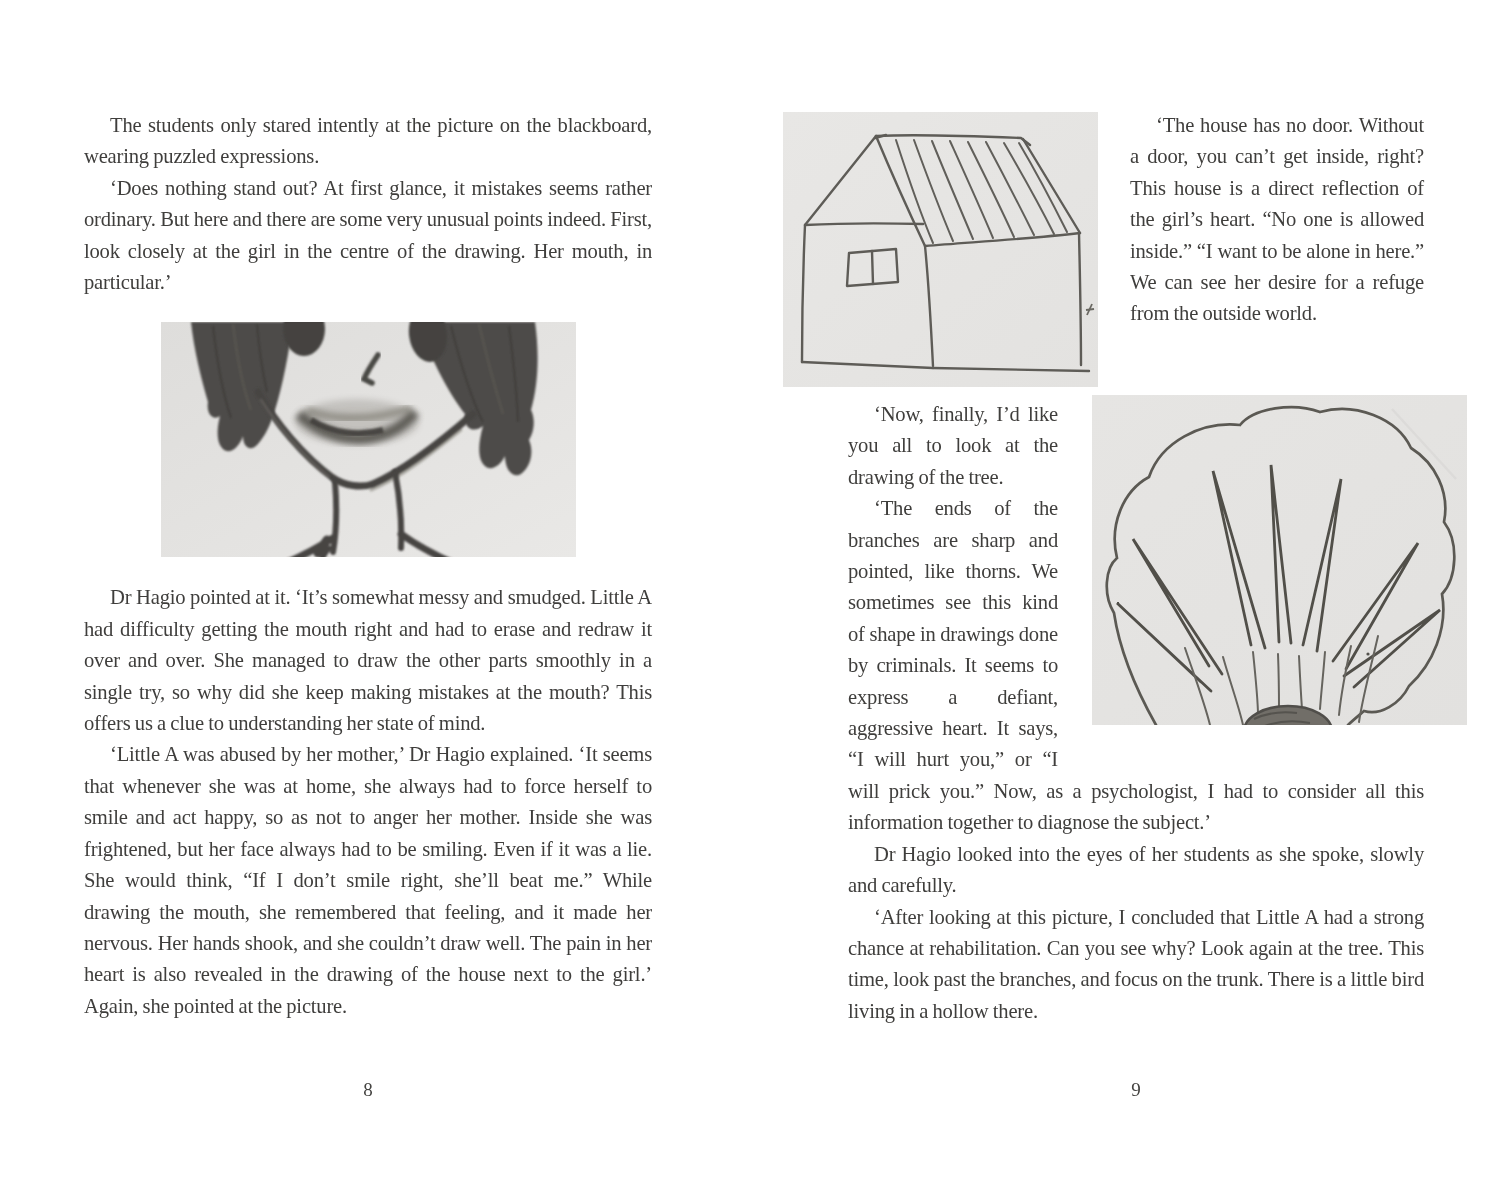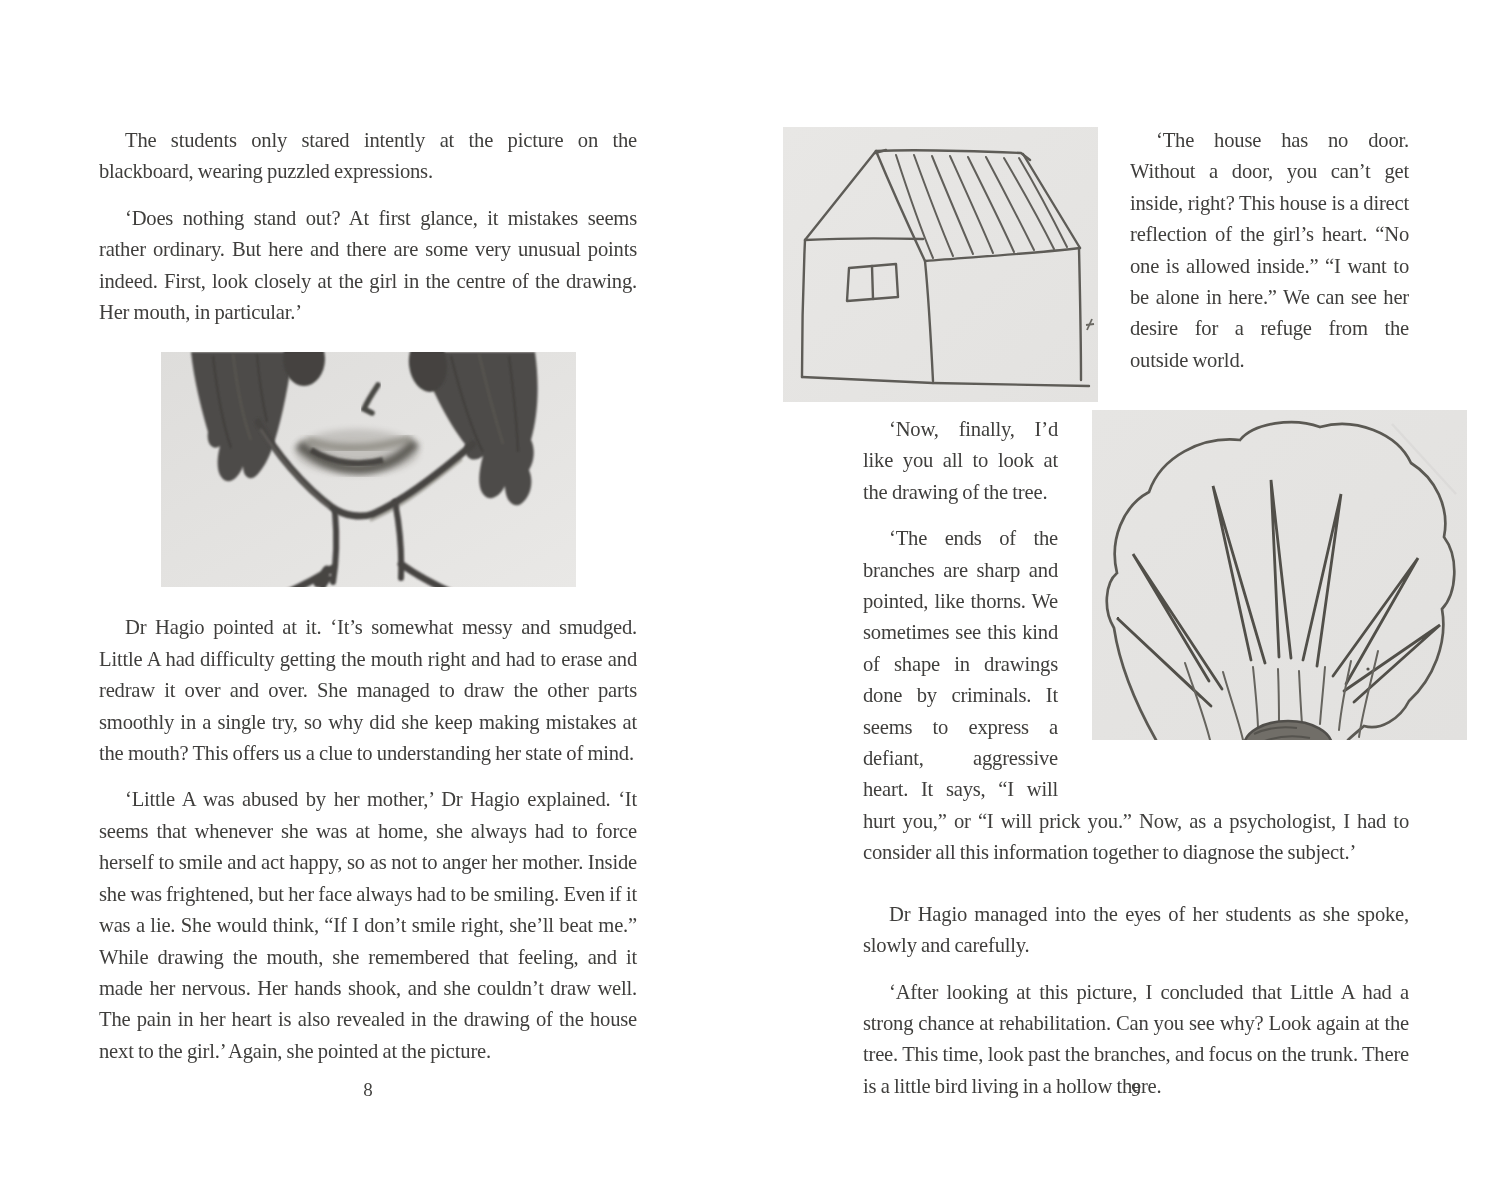--- a/index.html
+++ b/index.html
@@ -10,21 +10,21 @@
   }
   .spread{position:absolute;inset:0;background:#ffffff;overflow:hidden;}
   .page{
     position:absolute;top:110px;
     font-size:20.6px;line-height:31.4px;text-align:justify;
     letter-spacing:-0.2px;word-spacing:-0.6px;
     hyphens:auto;-webkit-hyphens:auto;
   }
   .page-left{left:84px;width:568px;}
   .page-right{left:848px;width:576px;}
-  .page p{margin:15px;text-indent:26px;}
+  .page p{margin:0;text-indent:26px;}
   figure{margin:0;padding:0;}
   .girl-figure{width:415px;height:235px;margin:24px auto 25px auto;}
   .house-figure{float:left;width:315px;height:275px;margin:2px 32px 12px -65px;}
   .tree-figure{float:right;width:375px;height:330px;margin:-4px -43px 36px 34px;}
   .tree-section{clear:both;margin-top:30px;}
   .tree-section::after{content:"";display:block;clear:both;}
   .page-number{
     position:absolute;top:968px;left:0;right:0;text-align:center;
     font-size:19px;line-height:24px;letter-spacing:0;text-indent:0;
     font-family:"Liberation Serif", serif;color:#454442;
@@ -202,19 +202,19 @@
             <ellipse cx="196" cy="336" rx="44" ry="25" fill="#716e68" stroke="#504e4a" stroke-width="2.5"></ellipse>
             <path d="M 162,324 C 175,318 190,316 205,318" stroke="#55534e" stroke-width="2" fill="none"></path>
             <path d="M 170,332 C 185,326 202,325 218,328" stroke="#55534e" stroke-width="2" fill="none"></path>
           </g>
         </svg>
       </figure>
       <p>‘Now, finally, I’d like you all to look at the drawing of the tree.</p>
       <p>‘The ends of the branches are sharp and pointed, like thorns. We sometimes see this kind of shape in drawings done by criminals. It seems to express a defiant, aggressive heart. It says, “I will hurt you,” or “I will prick you.” Now, as a psychologist, I had to consider all this information together to diagnose the subject.’</p>
     </div>
 
-    <p>Dr Hagio managed into the eyes of her students as she spoke, slowly and carefully.</p>
+    <p>Dr Hagio looked into the eyes of her students as she spoke, slowly and carefully.</p>
     <p>‘After looking at this picture, I concluded that Little A had a strong chance at rehabilitation. Can you see why? Look again at the tree. This time, look past the branches, and focus on the trunk. There is a little bird living in a hollow there.</p>
 
     <div class="page-number">9</div>
   </div>
 
 </div>
 
 </body></html>

